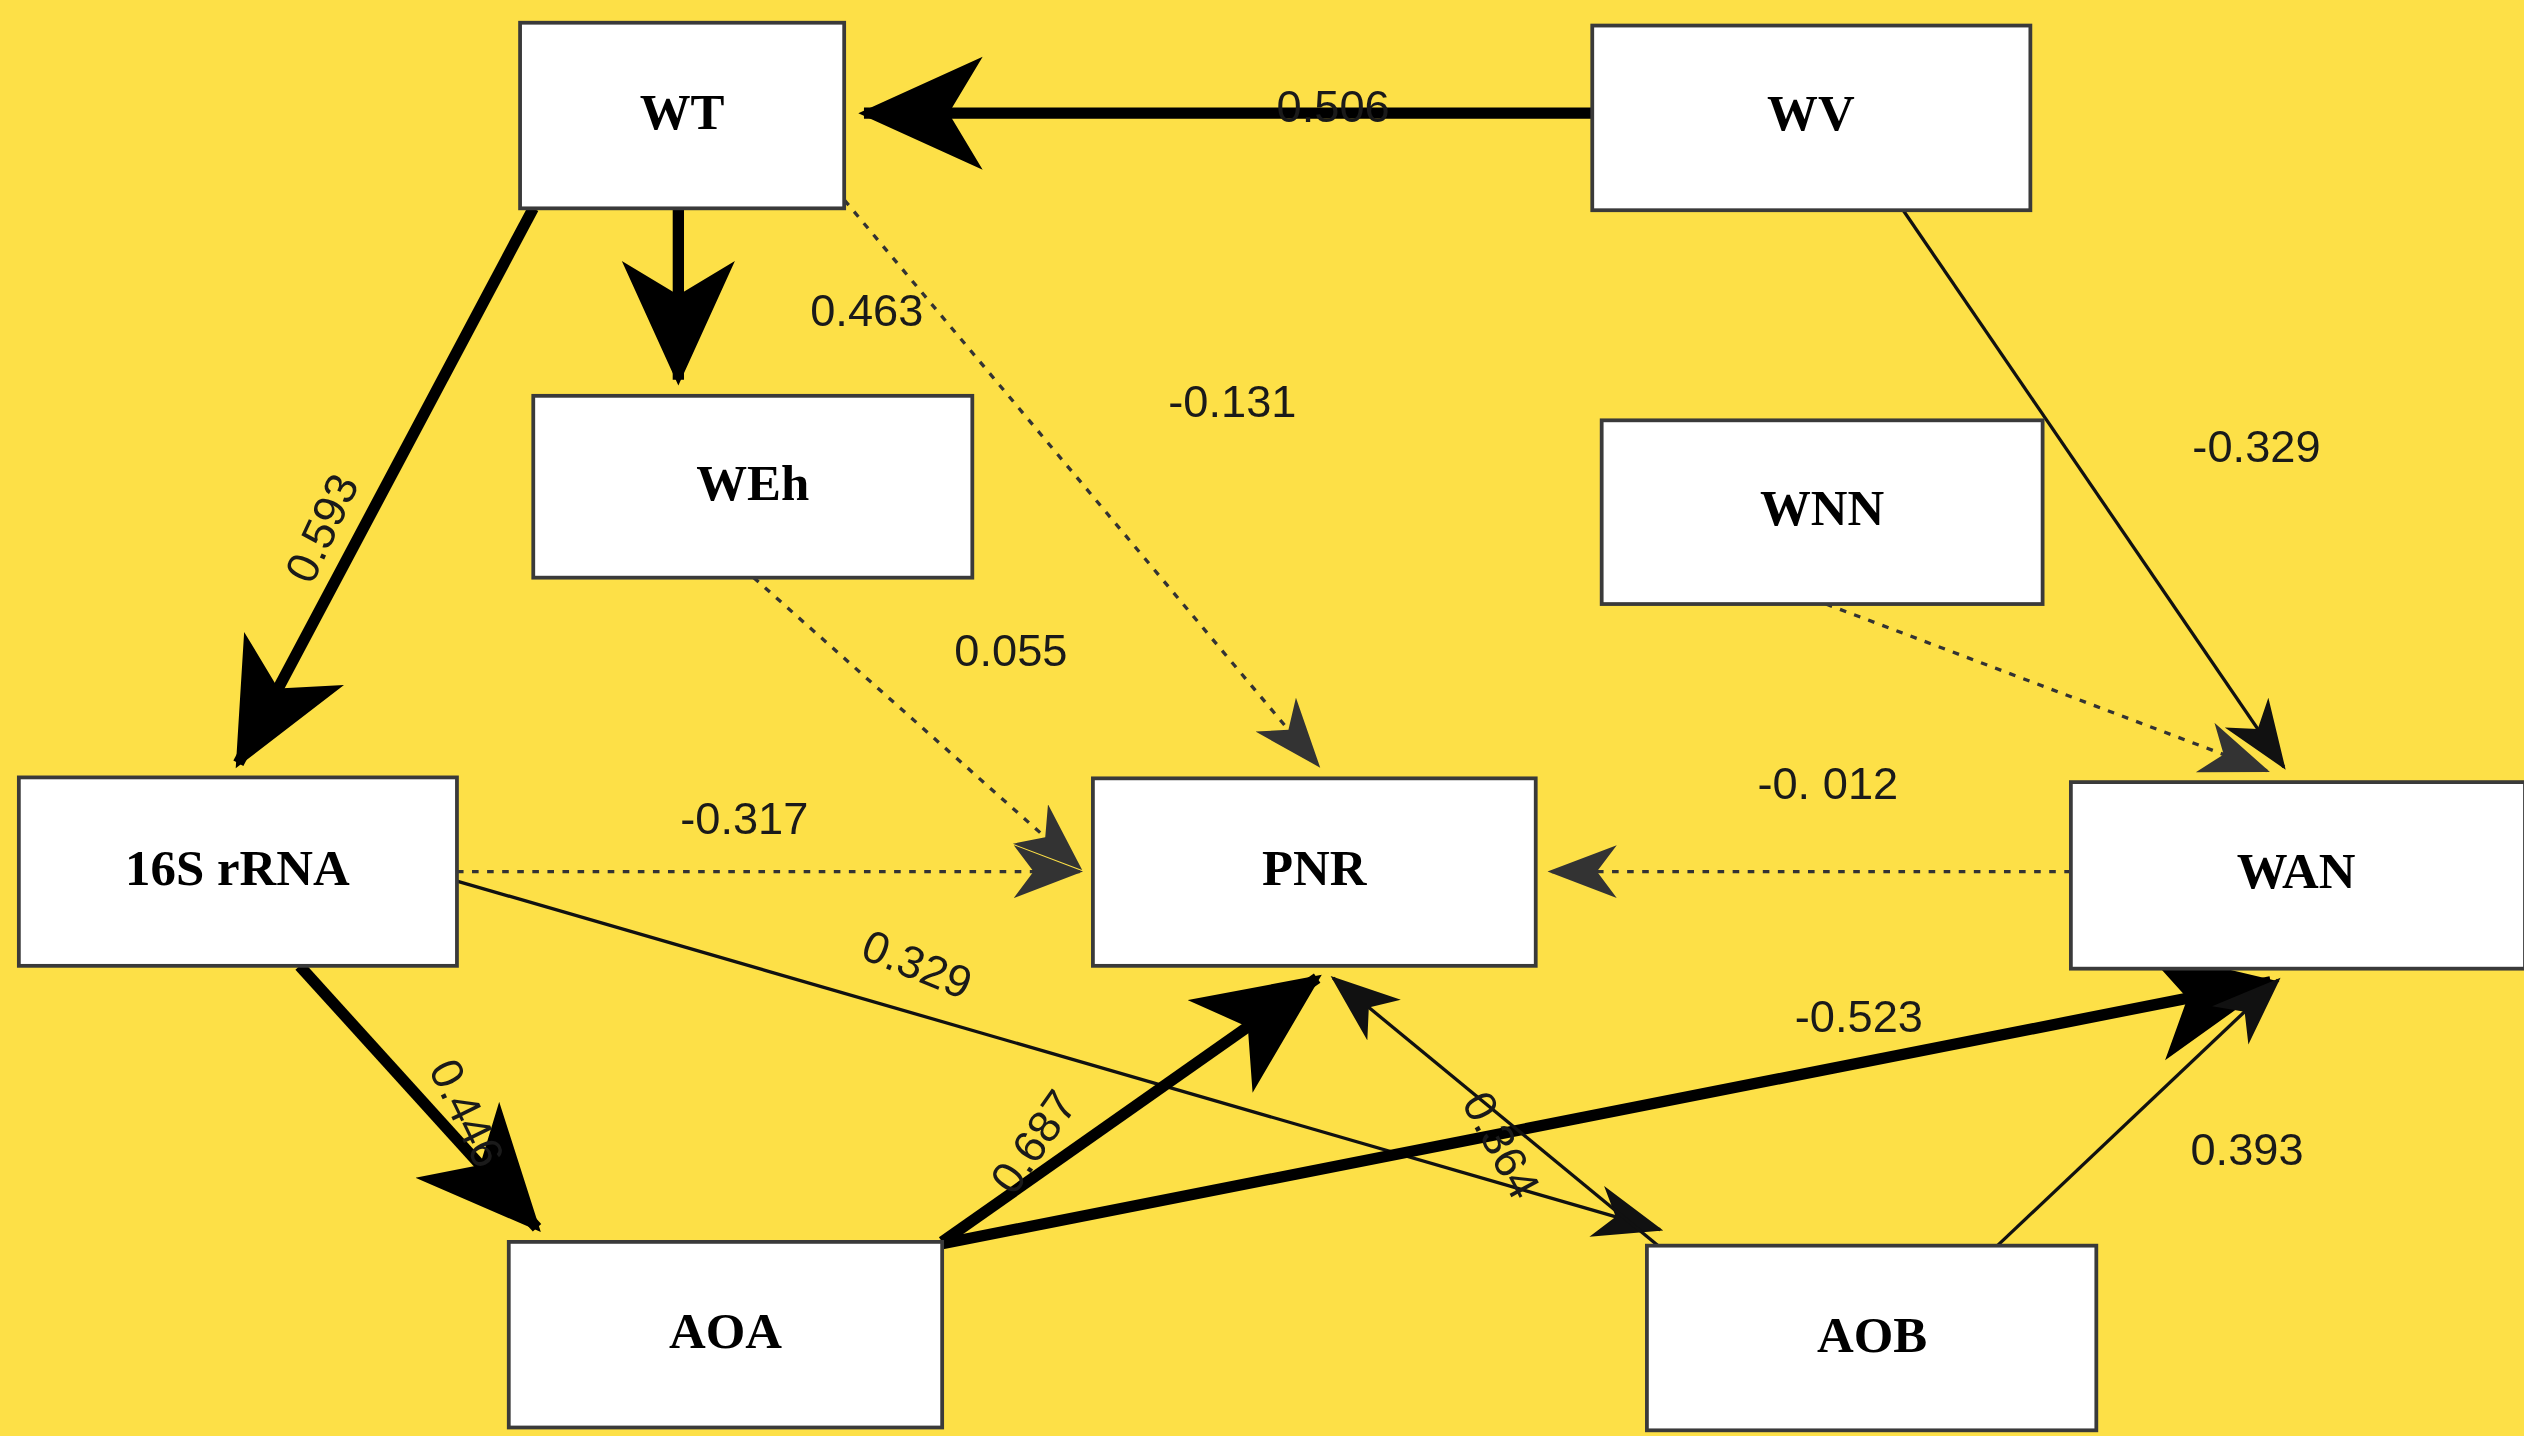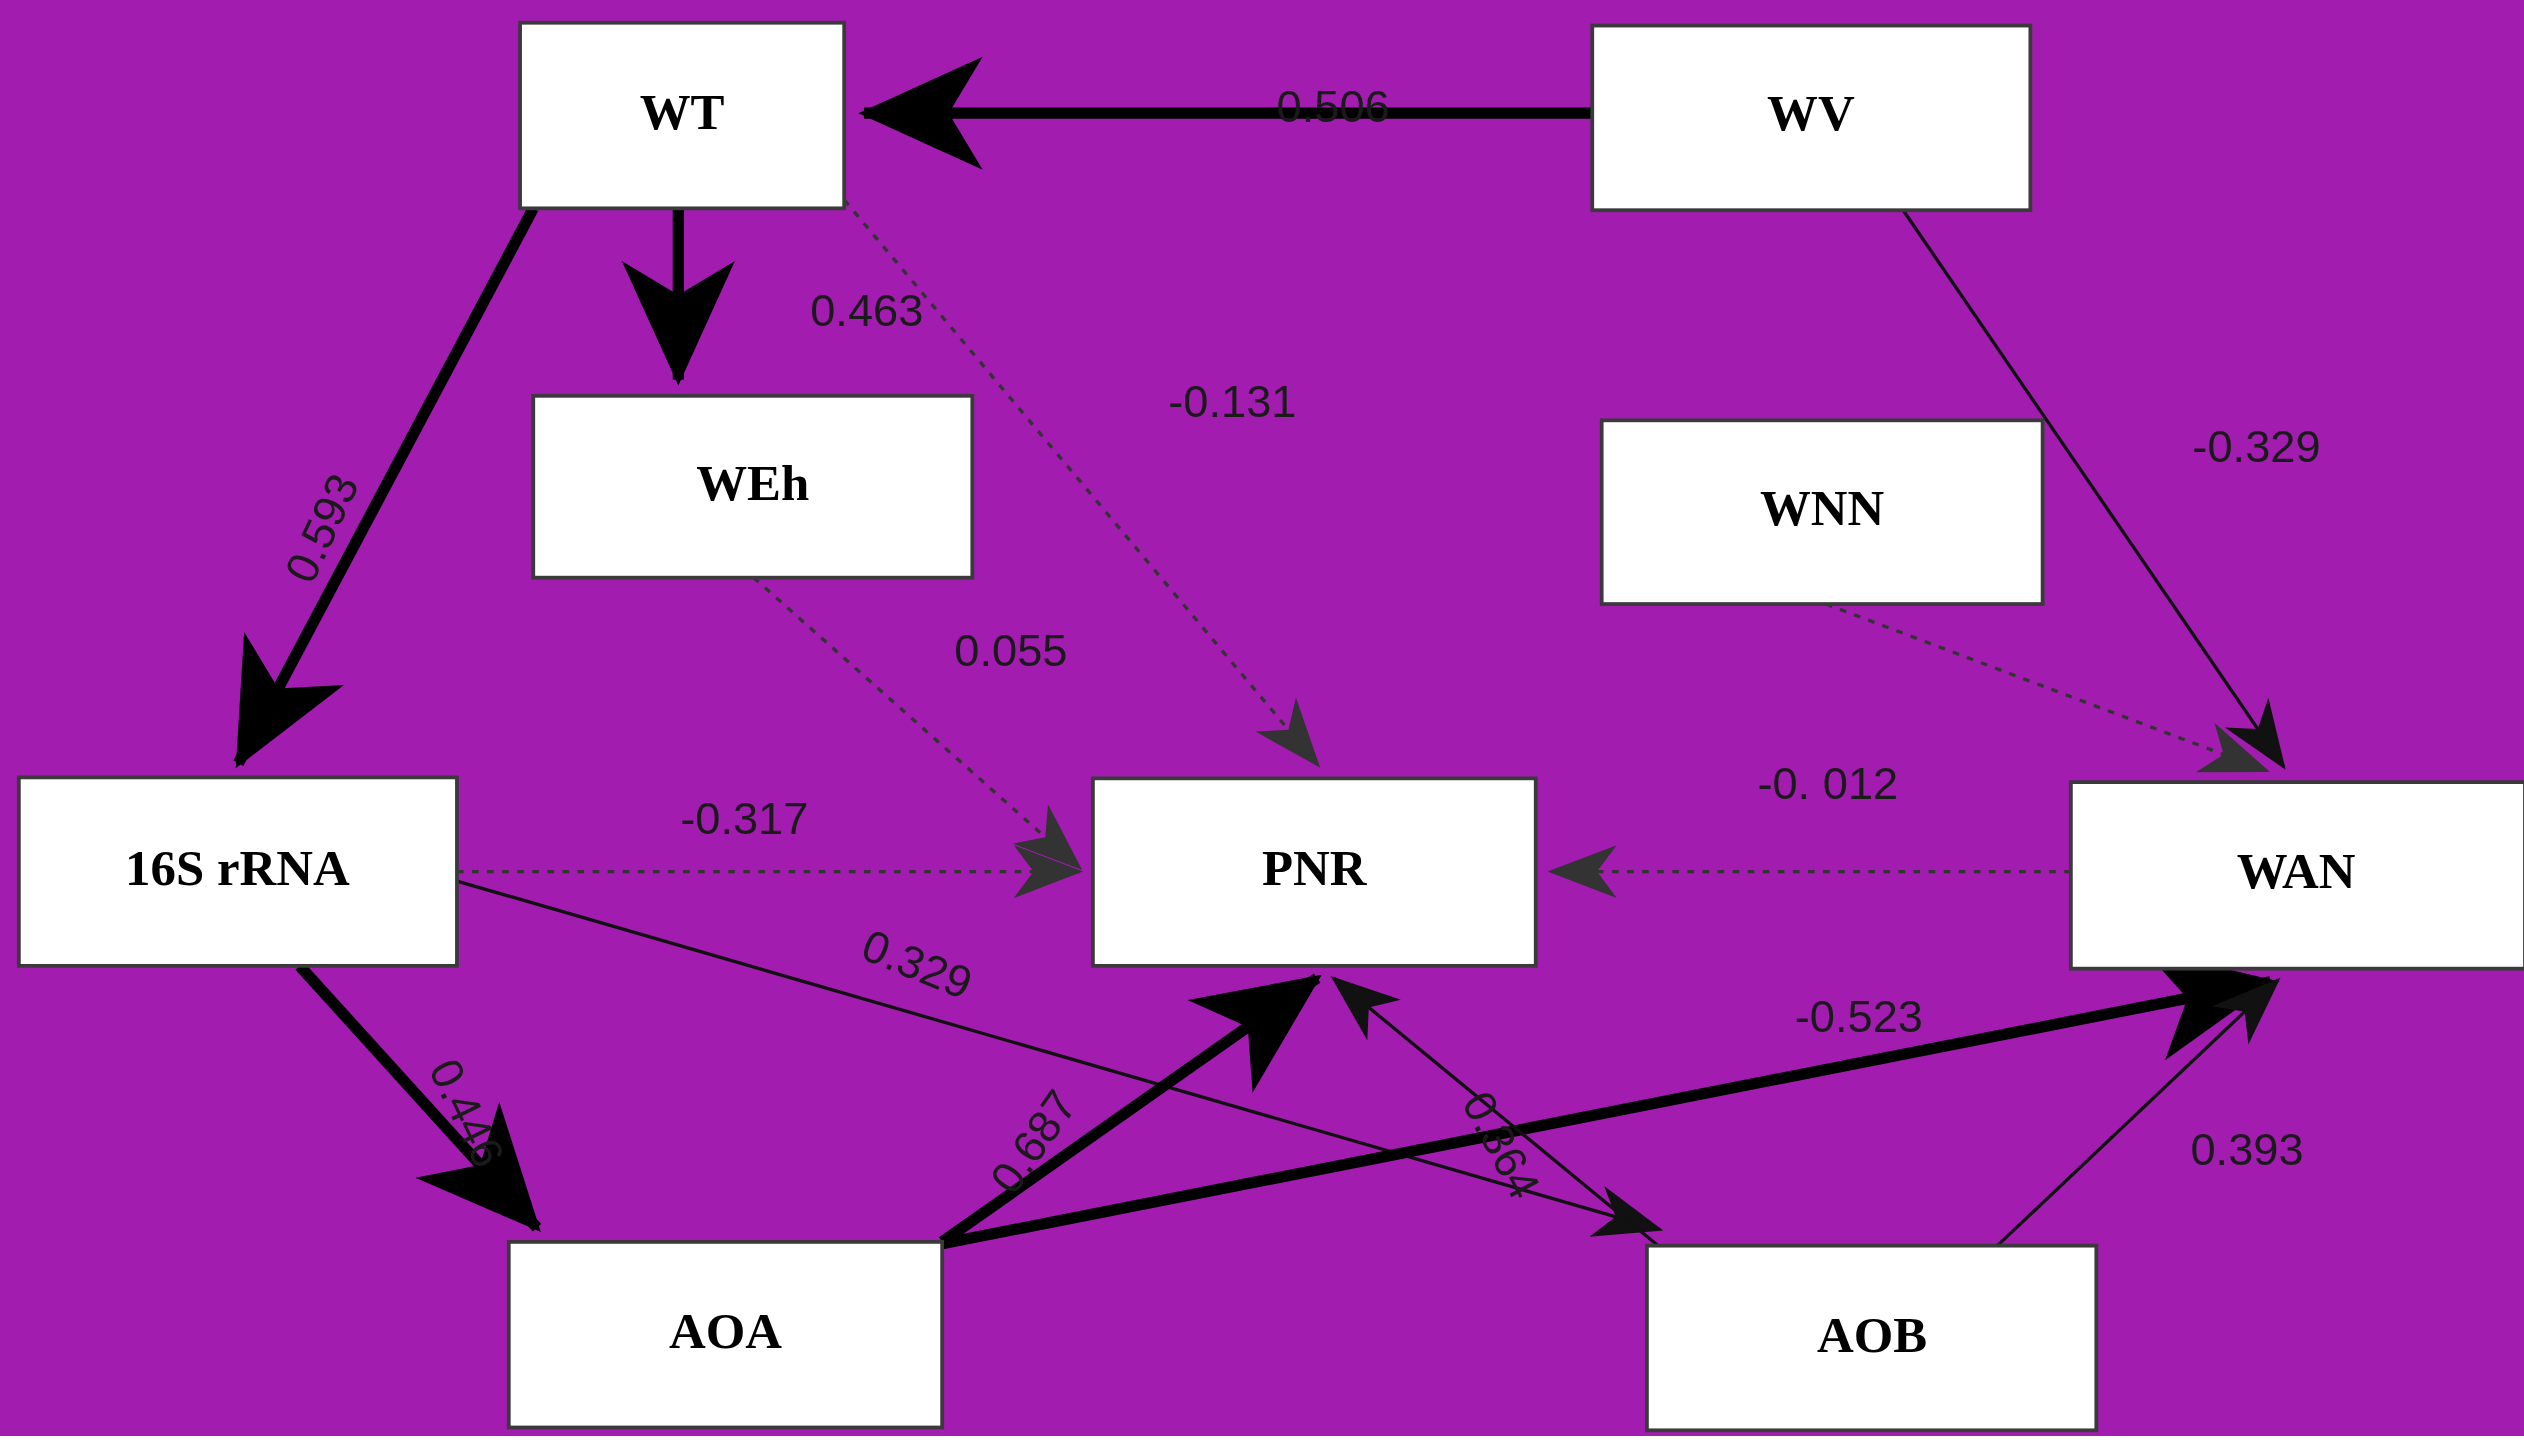--- a/index.html
+++ b/index.html
@@ -1,17 +1,17 @@
 <!DOCTYPE html>
 <html style="font-size:15px"><head>
 <meta charset="utf-8">
 <style>
   html,body{margin:0;padding:0;background:#ffffff;}
   body{font-family:"Liberation Serif",serif;}
-  #stage{position:relative;width:2525px;height:1436px;background:#a21caf;overflow:hidden;}
+  #stage{position:relative;width:2525px;height:1436px;background:#fde047;overflow:hidden;}
   svg#diagram{position:absolute;left:0;top:0;width:2525px;height:1454px;display:block;}
   .nodebox rect{fill:#ffffff;stroke:#3a3a3a;stroke-width:4;}
   .nodelabel{font-family:"Liberation Serif",serif;font-weight:bold;font-size:54px;fill:#000;
              text-anchor:middle;dominant-baseline:middle;}
   .edgelabel{font-family:"Liberation Sans",sans-serif;font-size:48px;fill:#1a1a1a;
              text-anchor:middle;dominant-baseline:middle;}
   .e-solid-thick{stroke:#000;stroke-width:12;fill:none;}
   .e-solid-thin{stroke:#111;stroke-width:3.5;fill:none;}
   .e-dotted{stroke:#333;stroke-width:3.5;fill:none;stroke-dasharray:7 9;stroke-linecap:butt;}
 </style>

